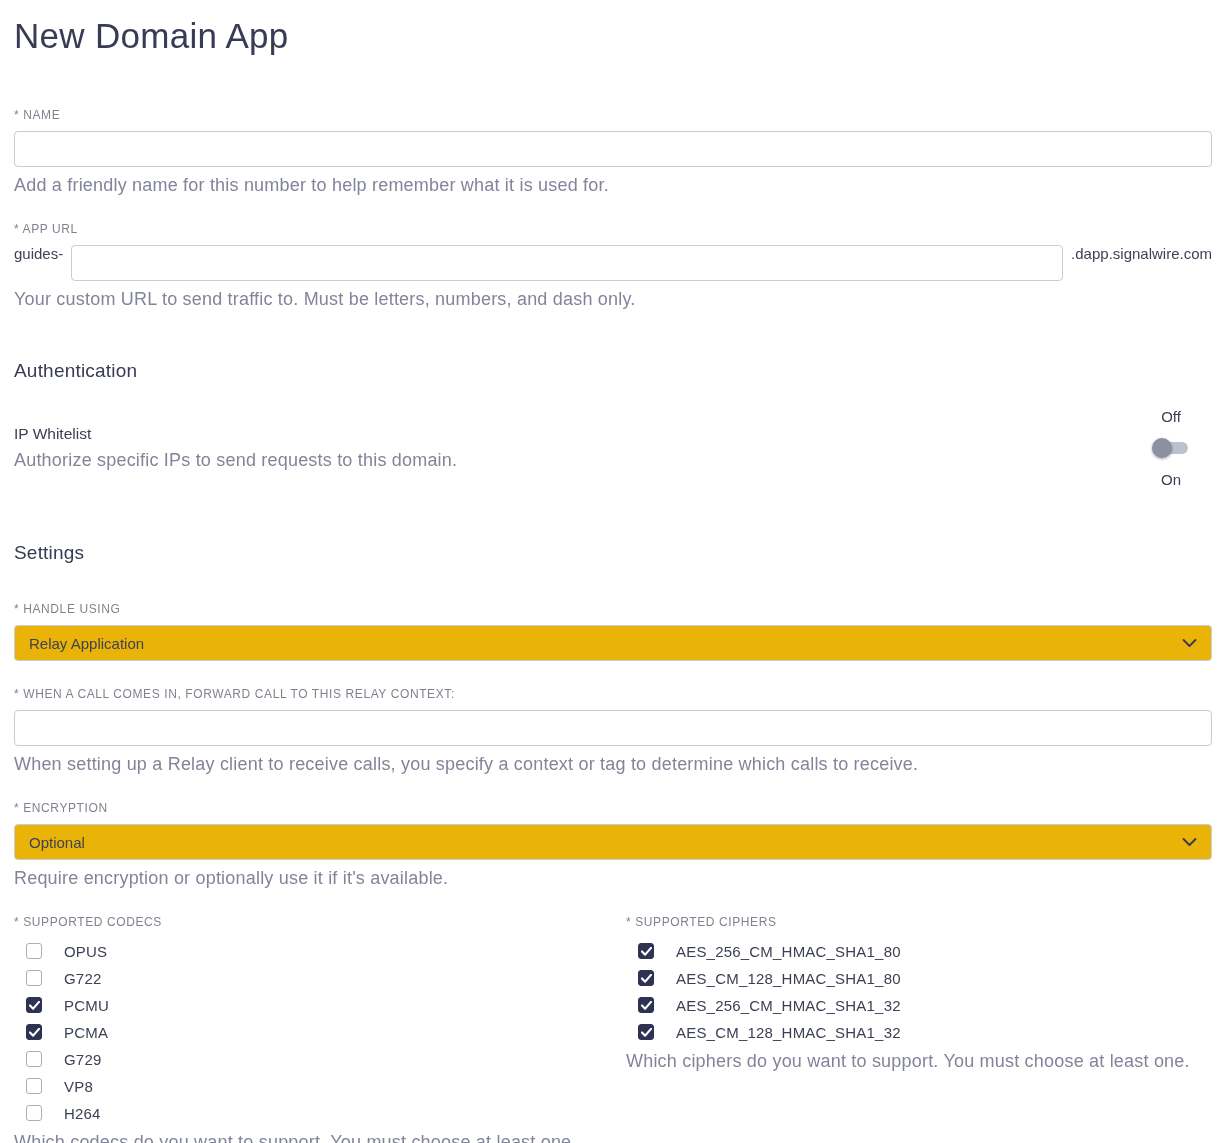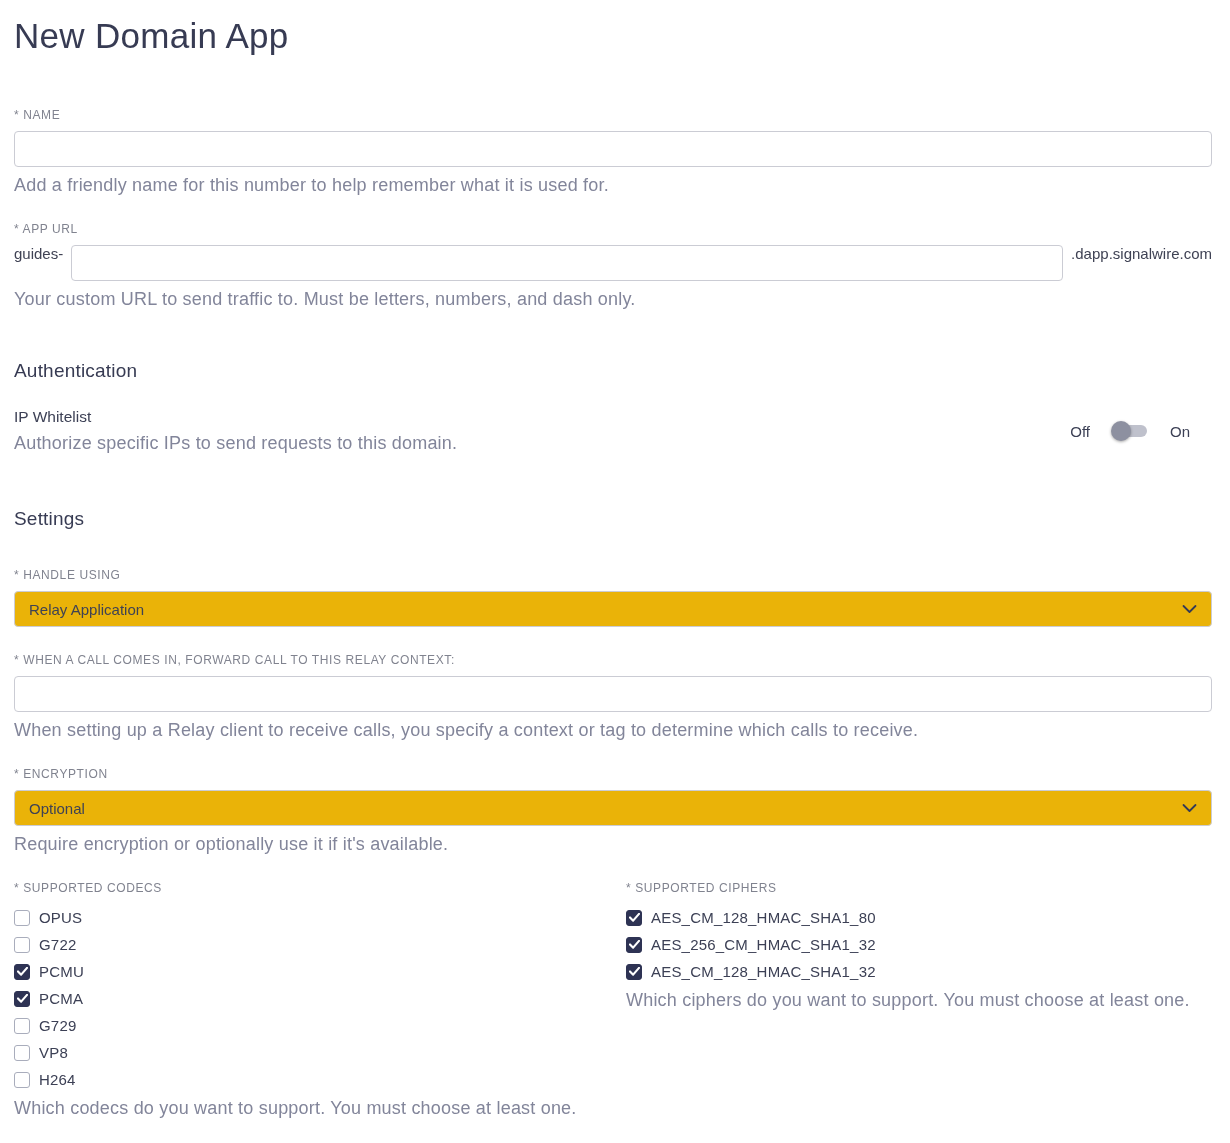--- a/index.html
+++ b/index.html
@@ -74,24 +74,25 @@
     margin-top: 26px;
   }
   .auth-left .row-label {
     font-size: 15.5px;
     color: #3c4055;
     margin-bottom: 7px;
   }
   .toggle-group {
     display: flex;
     align-items: center;
-    gap: 21px;
+    gap: 13px;
     padding-right: 22px;
     font-size: 15px;
     color: #3c4055;
+    flex-direction: column;
   }
   .switch { position: relative; width: 38px; height: 20px; display: inline-block; cursor: pointer; }
   .switch .track {
     position: absolute; left: 2px; right: 2px; top: 4px; height: 12px;
     border-radius: 7px; background: #bfc1cc;
   }
   .switch .knob {
     position: absolute; left: 0; top: 0; width: 20px; height: 20px;
     border-radius: 50%; background: #8d90a0;
     box-shadow: 0 1px 3px rgba(0,0,0,0.35);
@@ -121,24 +122,24 @@
     display: flex;
   }
 
   .two-col { display: flex; margin-top: 26px; }
   .col-left { width: 612px; flex: 0 0 612px; }
   .col-right { flex: 1; }
 
   .check-list { margin-top: 14px; }
   .check-row {
     display: flex;
-    align-items: center;
-    gap: 9px;
+    gap: 22px;
     margin-bottom: 10px;
     cursor: pointer;
+    margin-left: 12px;
   }
   .checkbox {
     width: 16px; height: 16px;
     border: 1px solid #a9adbc;
     border-radius: 3px;
     background: #fff;
     display: inline-flex;
     align-items: center;
     justify-content: center;
     flex: 0 0 16px;
@@ -305,20 +306,28 @@
           </label>
         </div>
       <div class="help-text list-help">Which codecs do you want to support. You must choose at least one.</div>
     </div>
 
     <div class="col-right">
       <label class="field-label" style="margin-bottom:0;">* SUPPORTED CIPHERS</label>
       <div class="check-list">
 
 
+          <label class="check-row">
+            <span class="checkbox checked">
+              <svg class="check-icon" width="11" height="9" viewBox="0 0 12 10">
+                <path d="M1 5l3.5 3.5L11 1" fill="none" stroke="#ffffff" stroke-width="2.4" stroke-linecap="round" stroke-linejoin="round"></path>
+              </svg>
+            </span>
+            <span class="check-label">AES_256_CM_HMAC_SHA1_80</span>
+          </label>
 
           <label class="check-row">
             <span class="checkbox checked">
               <svg class="check-icon" width="11" height="9" viewBox="0 0 12 10">
                 <path d="M1 5l3.5 3.5L11 1" fill="none" stroke="#ffffff" stroke-width="2.4" stroke-linecap="round" stroke-linejoin="round"></path>
               </svg>
             </span>
             <span class="check-label">AES_CM_128_HMAC_SHA1_80</span>
           </label>
 

